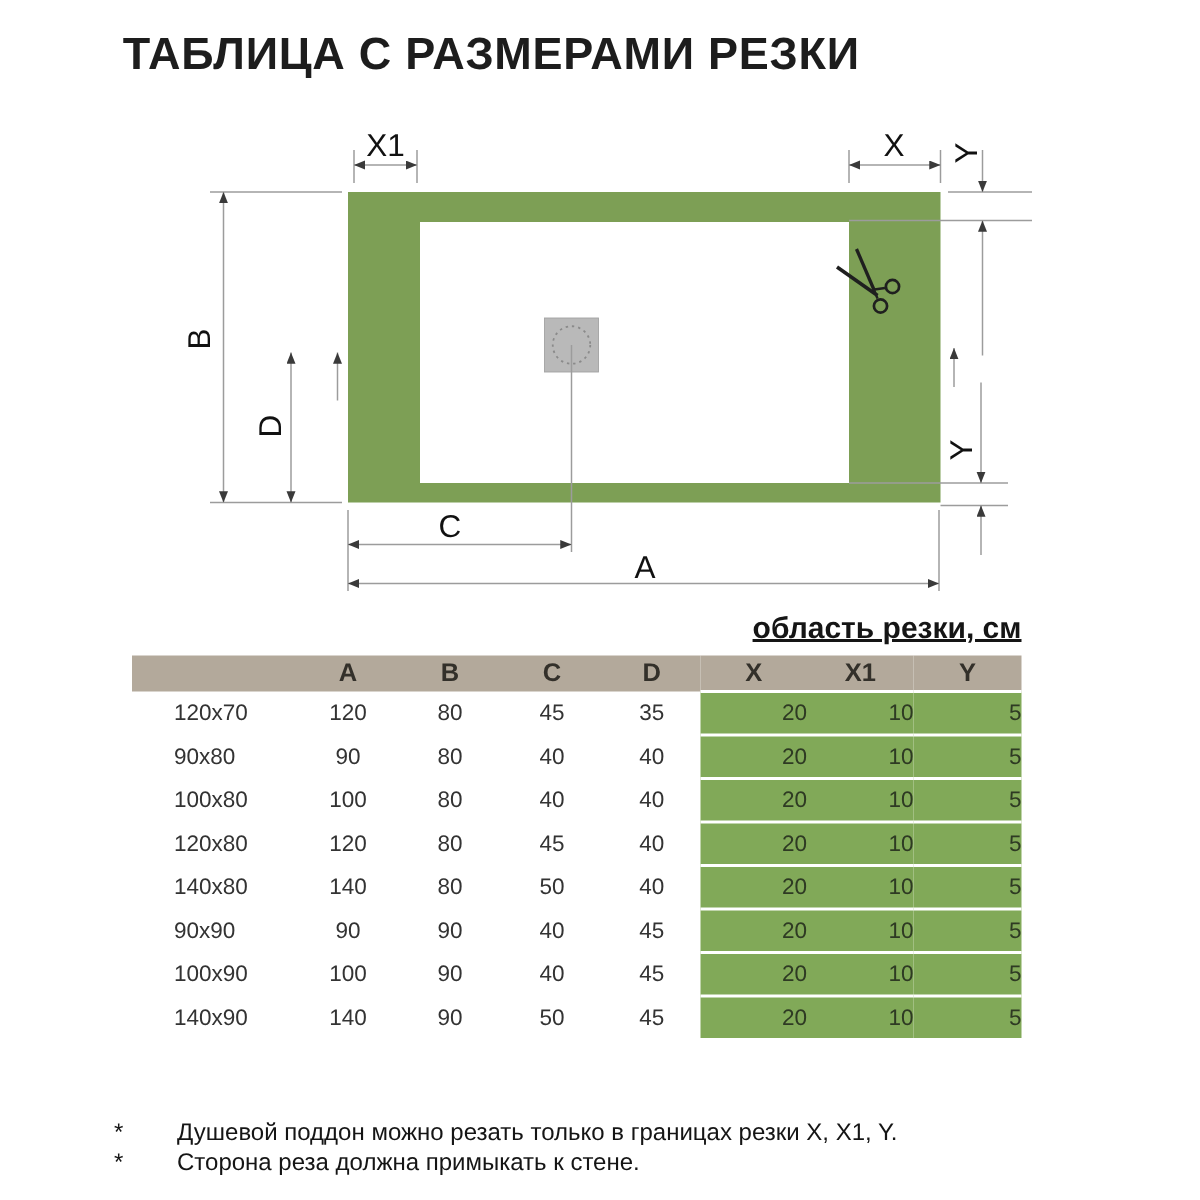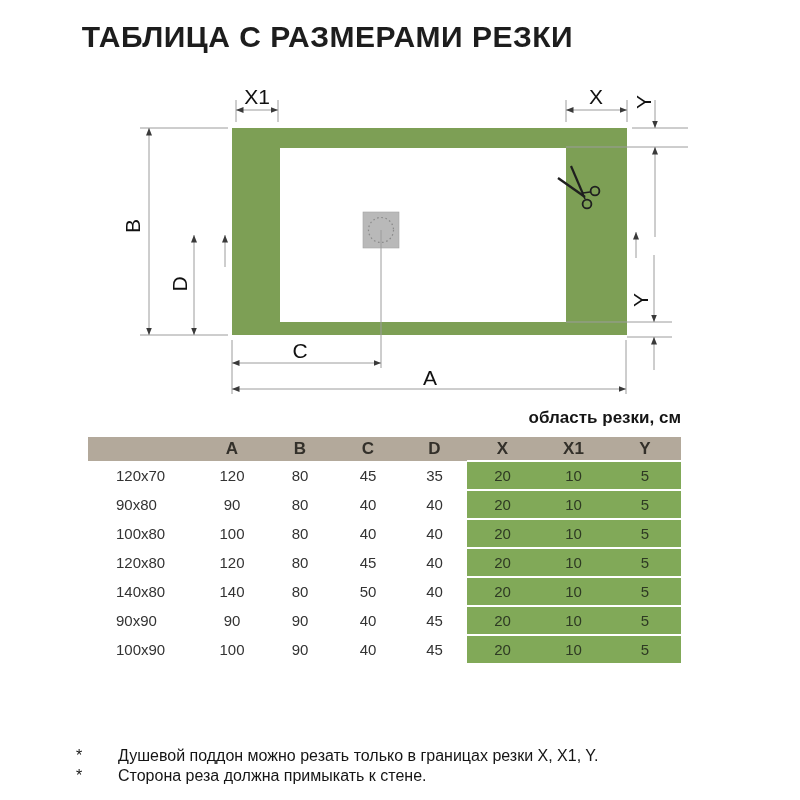--- a/index.html
+++ b/index.html
@@ -4,29 +4,29 @@
 <style>
   html,body{margin:0;padding:0;}
   body{width:800px;height:800px;background:#ffffff;position:relative;
        font-family:"Liberation Sans", sans-serif;color:#1a1a1a;overflow:hidden;}
   .page{position:absolute;inset:0;}
   .title{position:absolute;top:20px;left:0;width:655px;text-align:center;
          font-size:30px;font-weight:800;letter-spacing:.5px;color:#1d1d1d;}
   .diagram{position:absolute;top:78px;left:0;width:800px;height:330px;}
   .diagram svg{position:absolute;top:0;left:0;}
   .dim-label{font-size:21px;fill:#111;font-family:"Liberation Sans",sans-serif;}
-  .area-caption{position:absolute;top:408px;right:119px;font-size:17px;font-weight:bold;color:#151515;}
+  .area-caption{position:absolute;top:408px;right:119px;font-size:20px;font-weight:bold;color:#151515;text-decoration:underline;}
   .cut-table{position:absolute;top:437px;left:88px;width:593px;border-collapse:collapse;
              table-layout:fixed;font-size:15px;color:#333;}
   .cut-table th{background:#b3a99b;height:23px;font-size:17px;font-weight:bold;
                 color:#33302a;text-align:center;padding:0;}
   .cut-table th.rowhead{text-align:left;}
   .cut-table td{height:27px;text-align:center;padding:0;}
   .cut-table td.rowlabel{text-align:left;padding-left:28px;margin-top:17px;}
-  .cut-table td.green{background:#81a958;border-top:2px solid #ffffff;color:#2e3a23;}
+  .cut-table td.green{background:#81a958;border-top:2px solid #ffffff;color:#2e3a23;text-align:right;}
   .footnote{position:absolute;left:0;width:800px;font-size:16px;color:#151515;}
   .footnote .marker{position:absolute;left:76px;}
   .footnote .fn-text{position:absolute;left:118px;white-space:nowrap;}
   .fn1{top:747px;} .fn2{top:767px;}
 </style>
 </head>
 <body>
 
 <div class="page">
 
@@ -200,20 +200,30 @@
         <tr>
           <td class="rowlabel">100x90</td>
           <td>100</td>
           <td>90</td>
           <td>40</td>
           <td>45</td>
           <td class="green">20</td>
           <td class="green">10</td>
           <td class="green">5</td>
         </tr>
+        <tr>
+          <td class="rowlabel">140x90</td>
+          <td>140</td>
+          <td>90</td>
+          <td>50</td>
+          <td>45</td>
+          <td class="green">20</td>
+          <td class="green">10</td>
+          <td class="green">5</td>
+        </tr>
       </tbody>
   </table>
 
   <div class="footnote fn1">
     <span class="marker">*</span>
     <span class="fn-text">Душевой поддон можно резать только в границах резки X, X1, Y.</span>
   </div>
   <div class="footnote fn2">
     <span class="marker">*</span>
     <span class="fn-text">Сторона реза должна примыкать к стене.</span>

